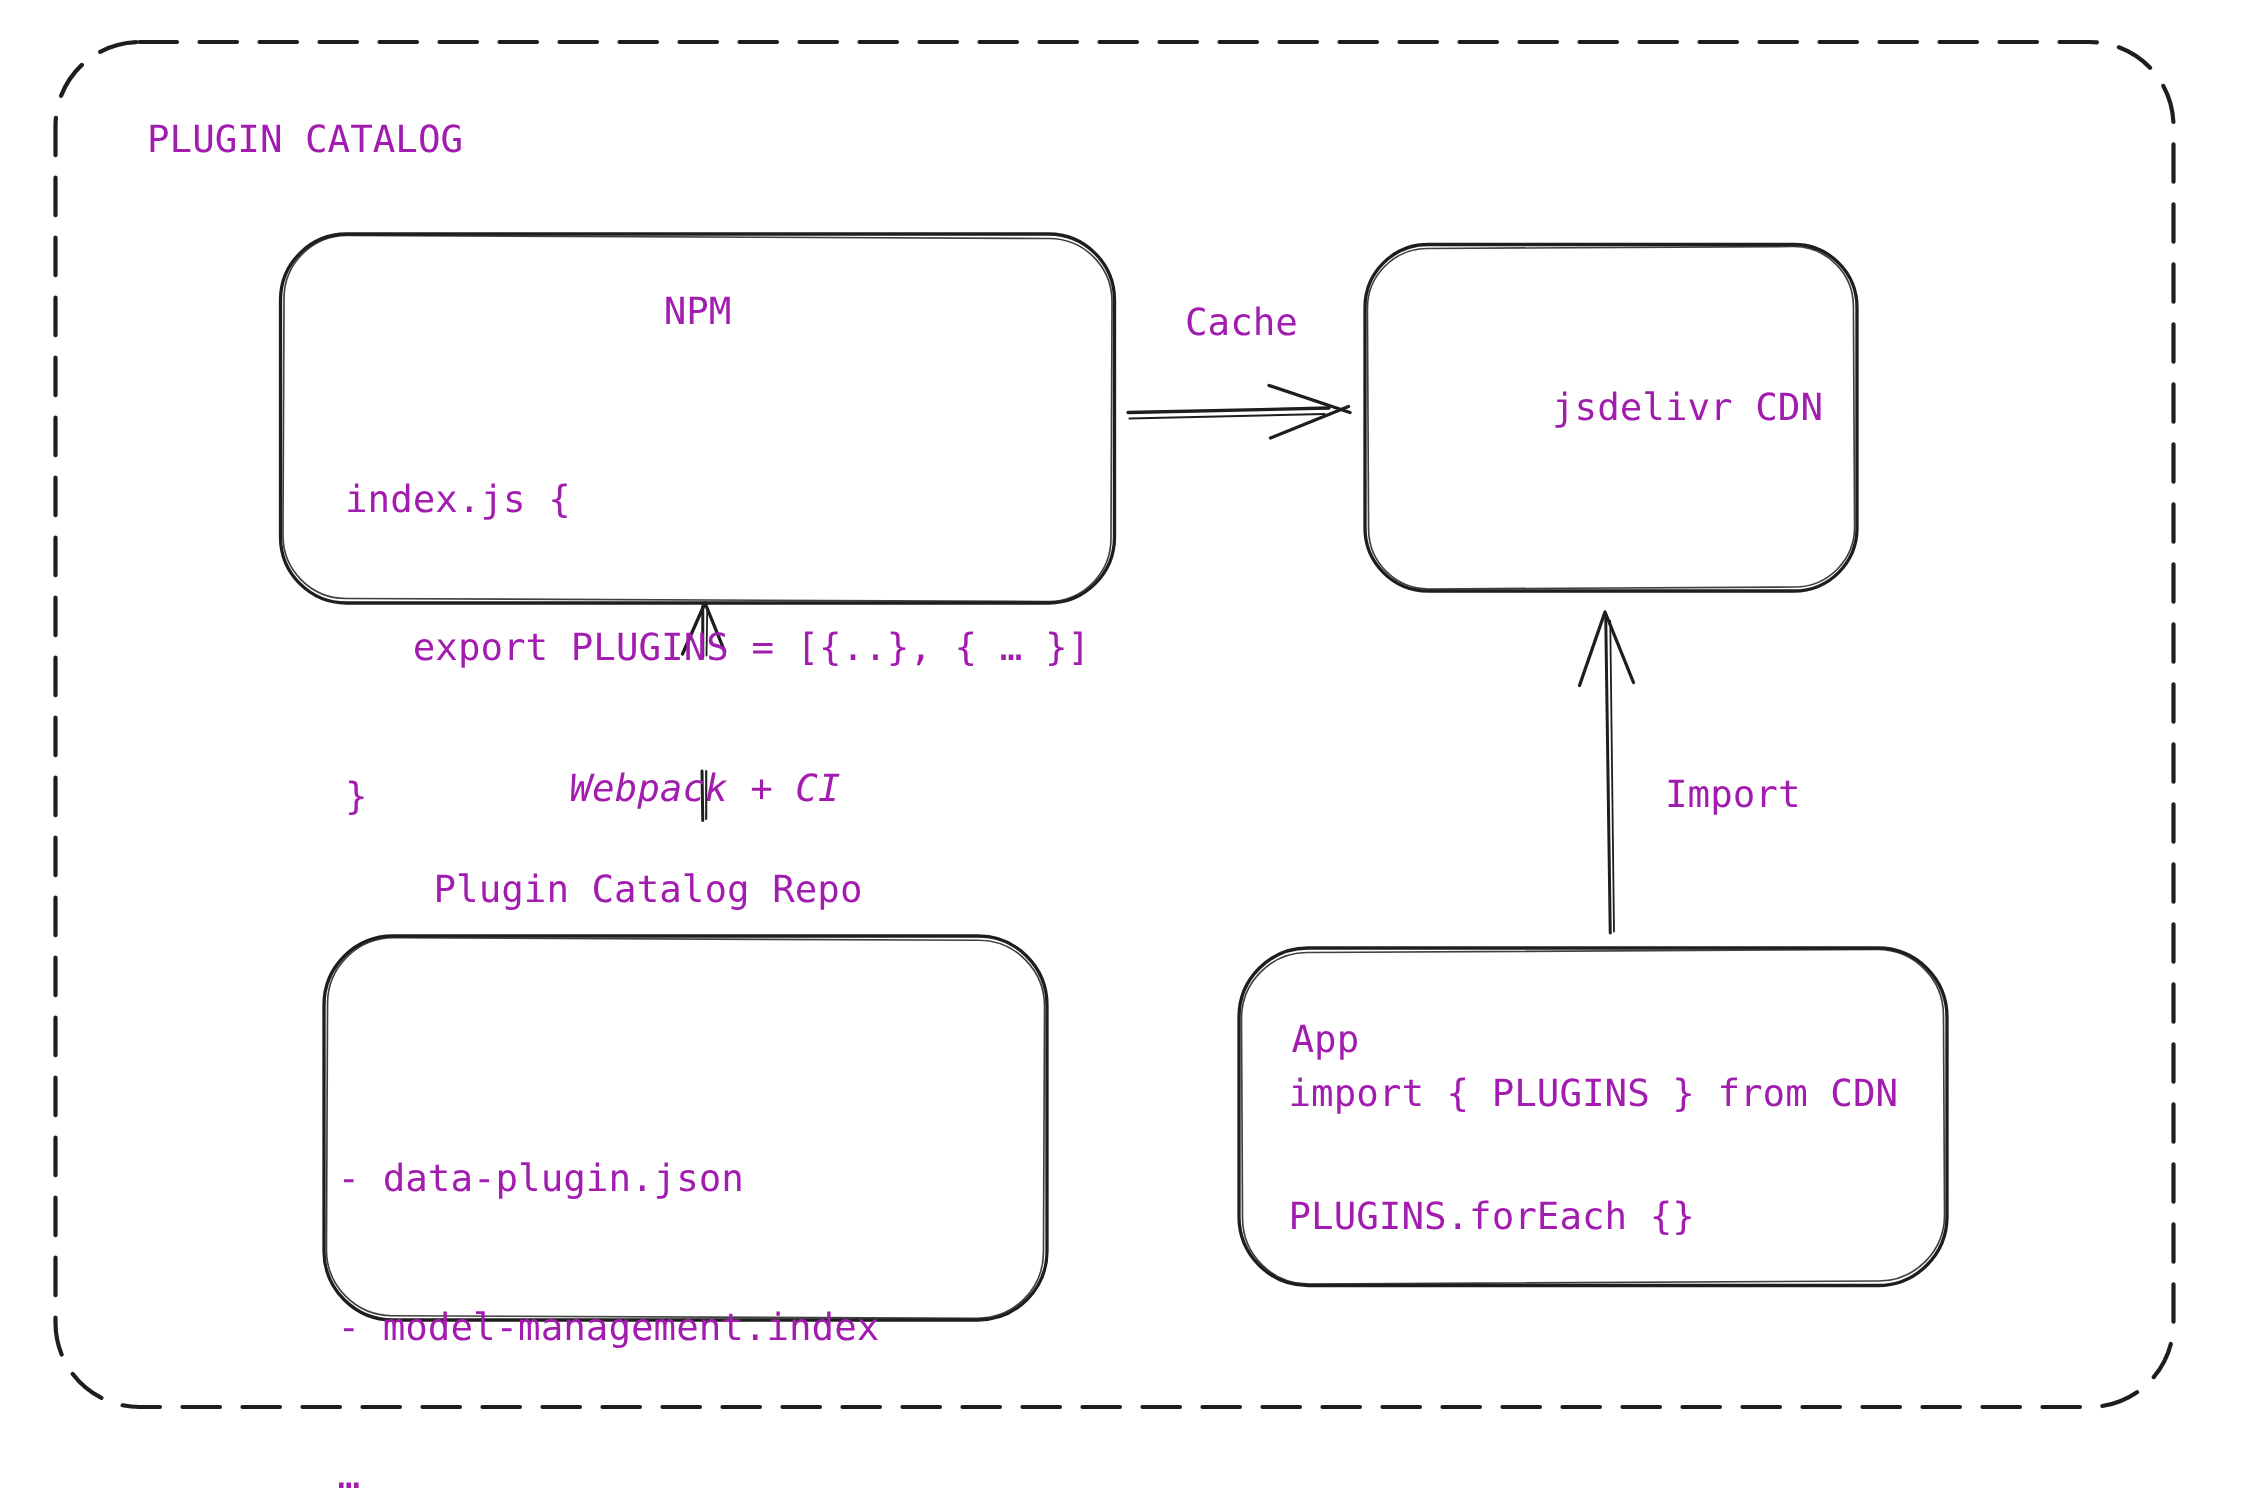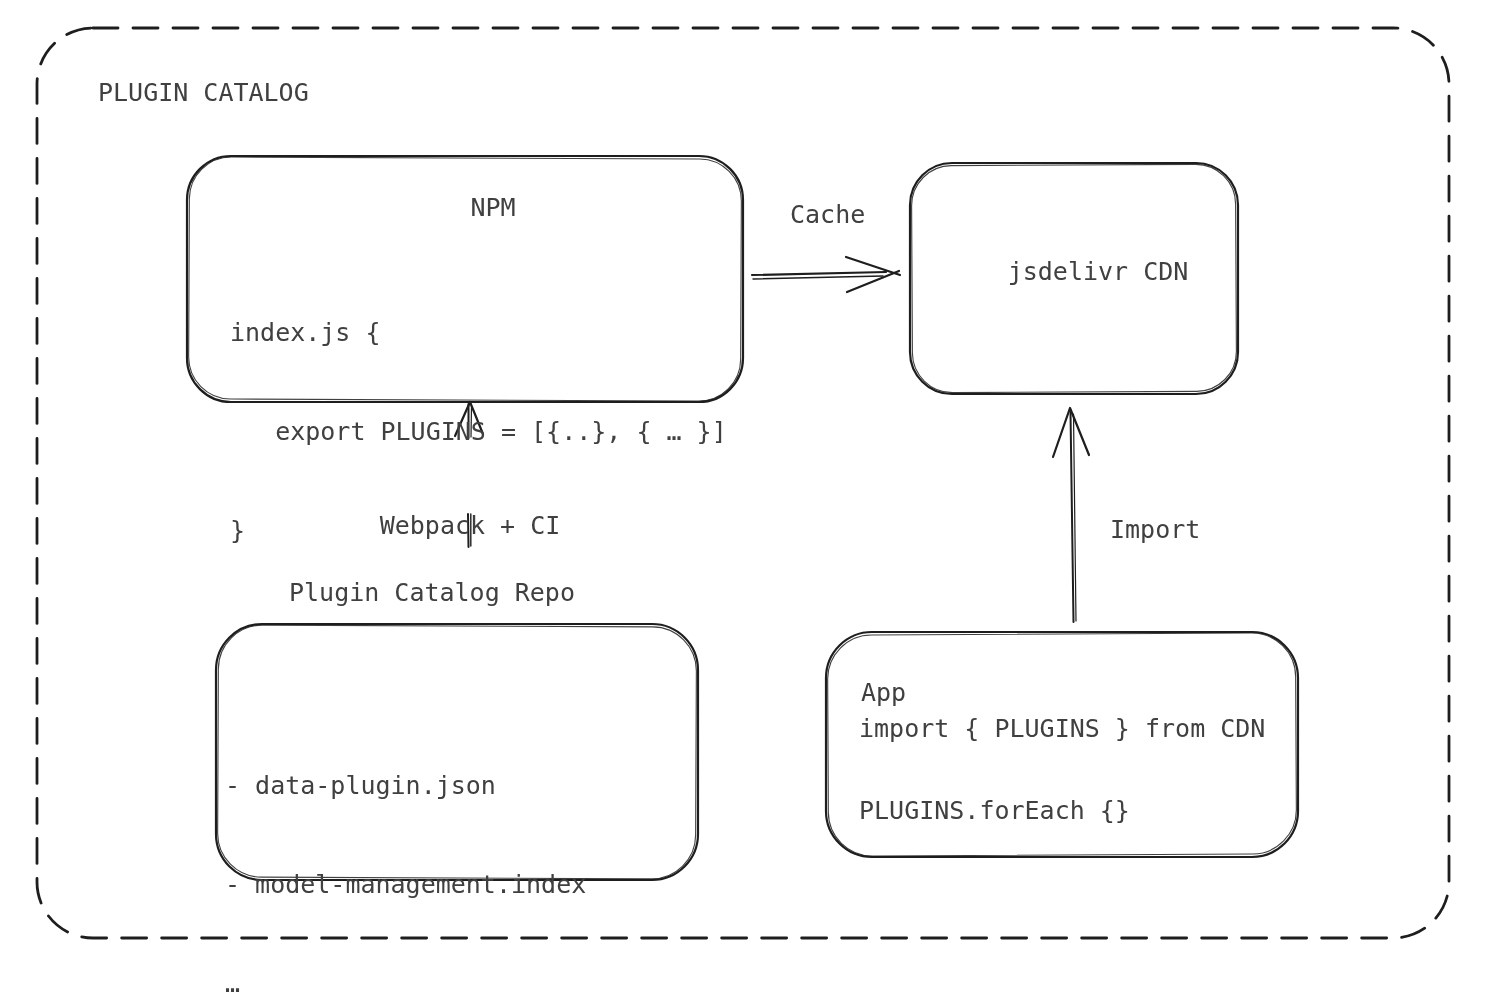--- a/index.html
+++ b/index.html
@@ -19,21 +19,21 @@
   svg.shapes {
     position: absolute;
     left: 0;
     top: 0;
   }
   .txt {
     position: absolute;
     white-space: pre;
     font-size: 25px;
     line-height: 33px;
-    color: #404040;
+    color: #a21caf;
   }
   .center { text-align: center; }
   .codeblock div { white-space: pre; }
 </style>
 </head>
 <body>
 
 <div id="canvas">
 
   <svg class="shapes" width="1506" height="1002" viewBox="0 0 1506 1002">
@@ -80,32 +80,32 @@
         <path d="M1053 457 L1070 408 L1089 455" stroke-width="2.2"></path>
         <path d="M1070.5 412 L1073.5 622" stroke-width="2"></path>
         <path d="M1073.5 414 L1076 621" stroke-width="1.2"></path>
       </g>
 
     </g>
   </svg>
 
   <div class="txt" style="left:98px; top:76px;">PLUGIN CATALOG</div>
 
-  <div class="txt center" style="left:187px; top:191px; width:556px;padding-left:28px;">NPM</div>
+  <div class="txt center" style="left:187px; top:191px; width:556px;">NPM</div>
   <div class="txt codeblock" style="left:218px; top:250px;margin-left:12px;">
     <div>index.js {</div>
     <div>   export PLUGINS = [{..}, { … }]</div>
     <div>}</div>
   </div>
 
   <div class="txt" style="left:790px; top:198px;">Cache</div>
 
-  <div class="txt center" style="left:910px; top:255px; width:376px;">jsdelivr CDN</div>
+  <div class="txt center" style="left:937px; top:255px; width:376px;">jsdelivr CDN</div>
 
-  <div class="txt center" style="left:320px; top:443px; width:300px;">
+  <div class="txt center" style="left:320px; top:443px; width:300px;font-style:italic;">
     <div>Webpack + CI</div>
   </div>
 
   <div class="txt" style="left:289px; top:532px;margin-top:44px;">Plugin Catalog Repo</div>
 
   <div class="txt codeblock" style="left:225px; top:703px;">
     <div>- data-plugin.json</div>
     <div>- model-management.index</div>
     <div>…</div>
   </div>

